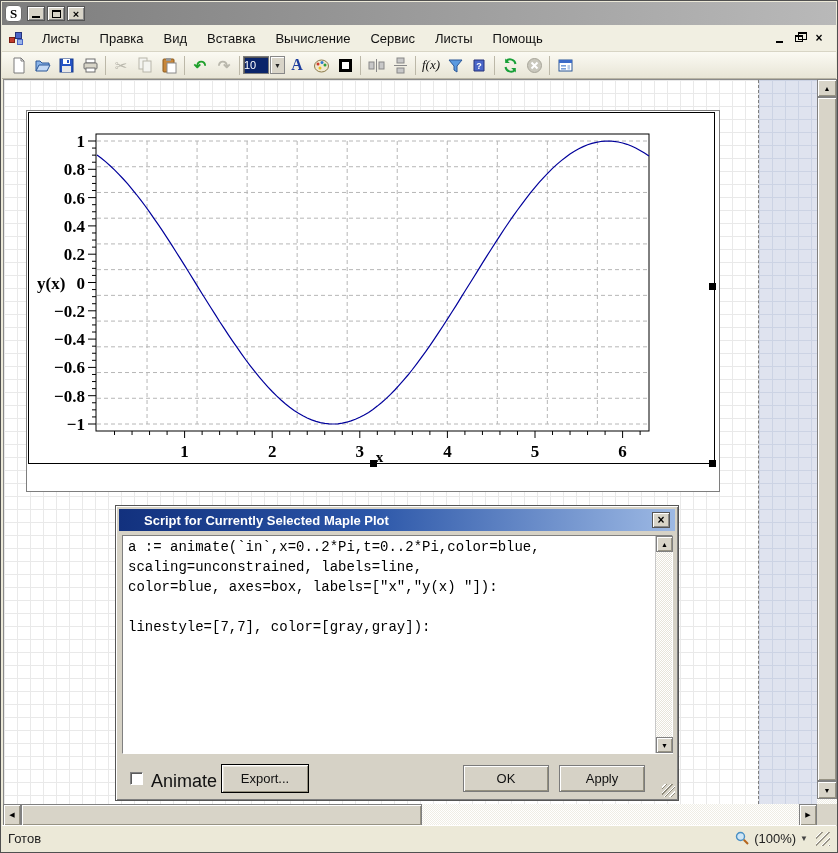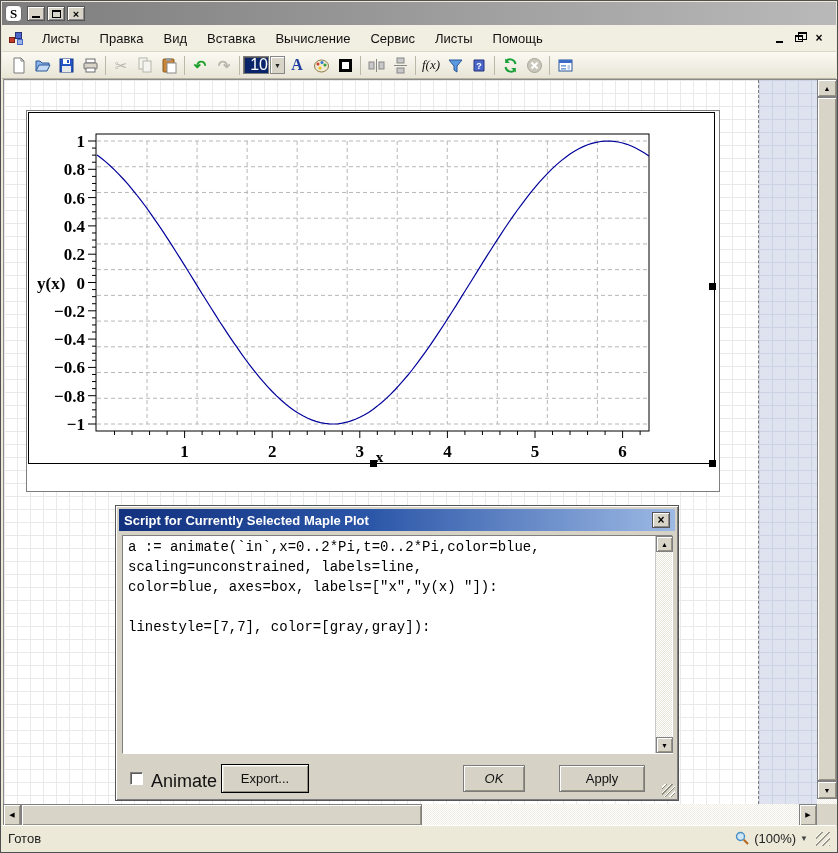--- a/index.html
+++ b/index.html
@@ -40,22 +40,22 @@
   .cg-close { font:bold 12px "Liberation Sans",sans-serif; color:#000; line-height:10px; }
 
   
   .toolbar { position:absolute; left:1px; top:51px; right:1px; height:27px;
     background:linear-gradient(#fbfaf3,#e8e5d6); display:flex; align-items:center; padding:0 4px;
     border-bottom:1px solid #b9b5a5; }
   .tbtn { width:24px; height:23px; display:flex; align-items:center; justify-content:center; border:1px solid transparent; }
   .tsep { width:1px; height:19px; background:#bcb8a8; margin:0 3px; }
   .glyph { font-size:15px; line-height:1; }
   .size-field { width:26px; height:18px; background:#0a246a; border:1px solid #7a7a7a;
-    box-shadow:inset 1px 1px 0 #555; display:flex; align-items:center; justify-content:flex-end;
-    color:#fff; font-size:16px; }
+    box-shadow:inset 1px 1px 0 #555; display:flex; align-items:center; justify-content:flex-start;
+    color:#fff; font-size:11px; }
   .size-arrow { width:15px; height:18px; background:#d8d4c8; border:1px solid #888;
     box-shadow:inset 1px 1px 0 #fff; display:flex; align-items:center; justify-content:center;
     font-size:7px; color:#222; margin-left:1px; }
   .font-a { font:bold 16px "Liberation Serif",serif; color:#1c3d9e; }
   .fx-label { font:italic 13px "Liberation Serif",serif; color:#111; }
   .border-sq { width:13px; height:13px; border:3px solid #000; background:#fff; }
 
   
   .canvas { position:absolute; left:2px; top:78px; width:814px; height:725px;
     background-color:#fff; border-top:1px solid #8a8a8a; border-left:1px solid #8a8a8a; overflow:hidden;
@@ -81,21 +81,21 @@
     font:15px "Liberation Mono",monospace; color:#111; }
   .paren { font-size:20px; font-weight:400; transform:scaleY(1.12); margin:0 1px; }
 
   
   .dialog { position:absolute; left:111px; top:425px; width:564px; height:296px;
     background:#d6d2c6; border:1px solid #555;
     box-shadow:inset 1px 1px 0 #fff, inset -1px -1px 0 #7e7e7e; }
   .dlg-titlebar { position:absolute; left:3px; top:3px; right:3px; height:22px;
     background:linear-gradient(to right,#12317e,#2b56a8 45%,#9db9e4);
     display:flex; align-items:center; padding:0 5px; }
-  .dlg-title { color:#fff; font:bold 13px "Liberation Sans",sans-serif; flex:1; }
+  .dlg-title { color:#fff; font:bold 13px "Liberation Sans",sans-serif; flex:1;margin-left:20px; }
   .dlg-close { width:18px; height:16px; background:#d8d4c8; border:1px solid #555;
     box-shadow:inset 1px 1px 0 #fff, inset -1px -1px 0 #8a8a8a;
     display:flex; align-items:center; justify-content:center; font:bold 12px "Liberation Sans",sans-serif; }
   .script-area { position:absolute; left:6px; top:29px; width:551px; height:219px; background:#fff;
     border:1px solid; border-color:#808080 #fff #fff #808080; }
   .script-lines { position:absolute; left:5px; top:3px; right:21px; bottom:3px; overflow:hidden; }
   .script-line { height:20px; font:14px "Liberation Mono",monospace; white-space:pre; color:#000; }
   .vscroll2 { position:absolute; right:0; top:0; width:17px; height:100%;
     background:#fff;
     background-image:conic-gradient(#e7e4da 25%, #fff 0 50%, #e7e4da 0 75%, #fff 0);
@@ -105,21 +105,21 @@
   .vs2-up { position:absolute; top:0; left:0; width:17px; height:16px; }
   .vs2-down { position:absolute; bottom:0; left:0; width:17px; height:16px; }
   .checkbox { position:absolute; left:14px; top:266px; width:13px; height:13px; background:#fff;
     border:1px solid; border-color:#808080 #fff #fff #808080; box-shadow:inset 1px 1px 0 #5a5a5a; }
   .chk-label { position:absolute; left:35px; top:265px; font-size:18px; color:#111; }
   .btn { position:absolute; background:#d6d2c6; border:1px solid #7b7b7b;
     box-shadow:inset 1px 1px 0 #fff, inset -1px -1px 0 #94907f;
     display:flex; align-items:center; justify-content:center; font-size:13px; color:#111; }
   .btn-export { left:105px; top:258px; width:88px; height:29px; border:1px solid #000;
     box-shadow:inset 1px 1px 0 #fff, inset -1px -1px 0 #94907f, inset 2px 2px 0 #e9e6dc; }
-  .btn-ok { left:347px; top:259px; width:62px; height:27px;font-style:italic; }
+  .btn-ok { left:347px; top:259px; width:86px; height:27px; }
   .btn-apply { left:443px; top:259px; width:86px; height:27px; }
   .dlg-grip { position:absolute; right:3px; bottom:3px; width:13px; height:13px;
     background:repeating-linear-gradient(135deg, transparent 0 2px, #fff 2px 3px, #8f8b7c 3px 4px); }
 
   
   .vscroll { position:absolute; left:816px; top:78px; width:20px; height:725px;
     background-image:conic-gradient(#efede4 25%, #fff 0 50%, #efede4 0 75%, #fff 0); background-size:2px 2px; }
   .vs-up { position:absolute; top:0; left:0; width:20px; height:18px; }
   .vs-down { position:absolute; top:702px; left:0; width:20px; height:18px; }
   .vs-thumb { position:absolute; top:18px; left:0; width:20px; height:684px; background:#d8d4c8;

